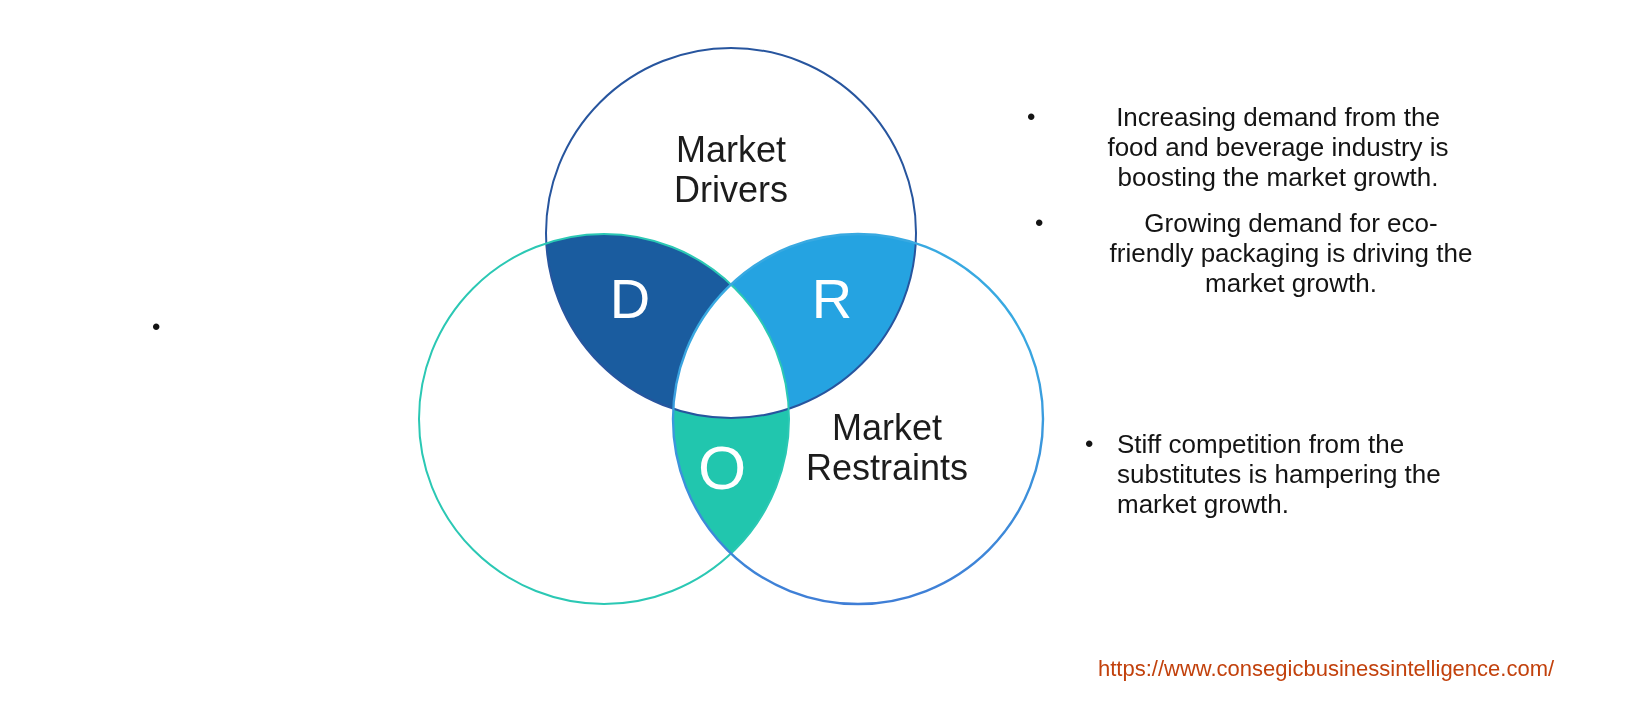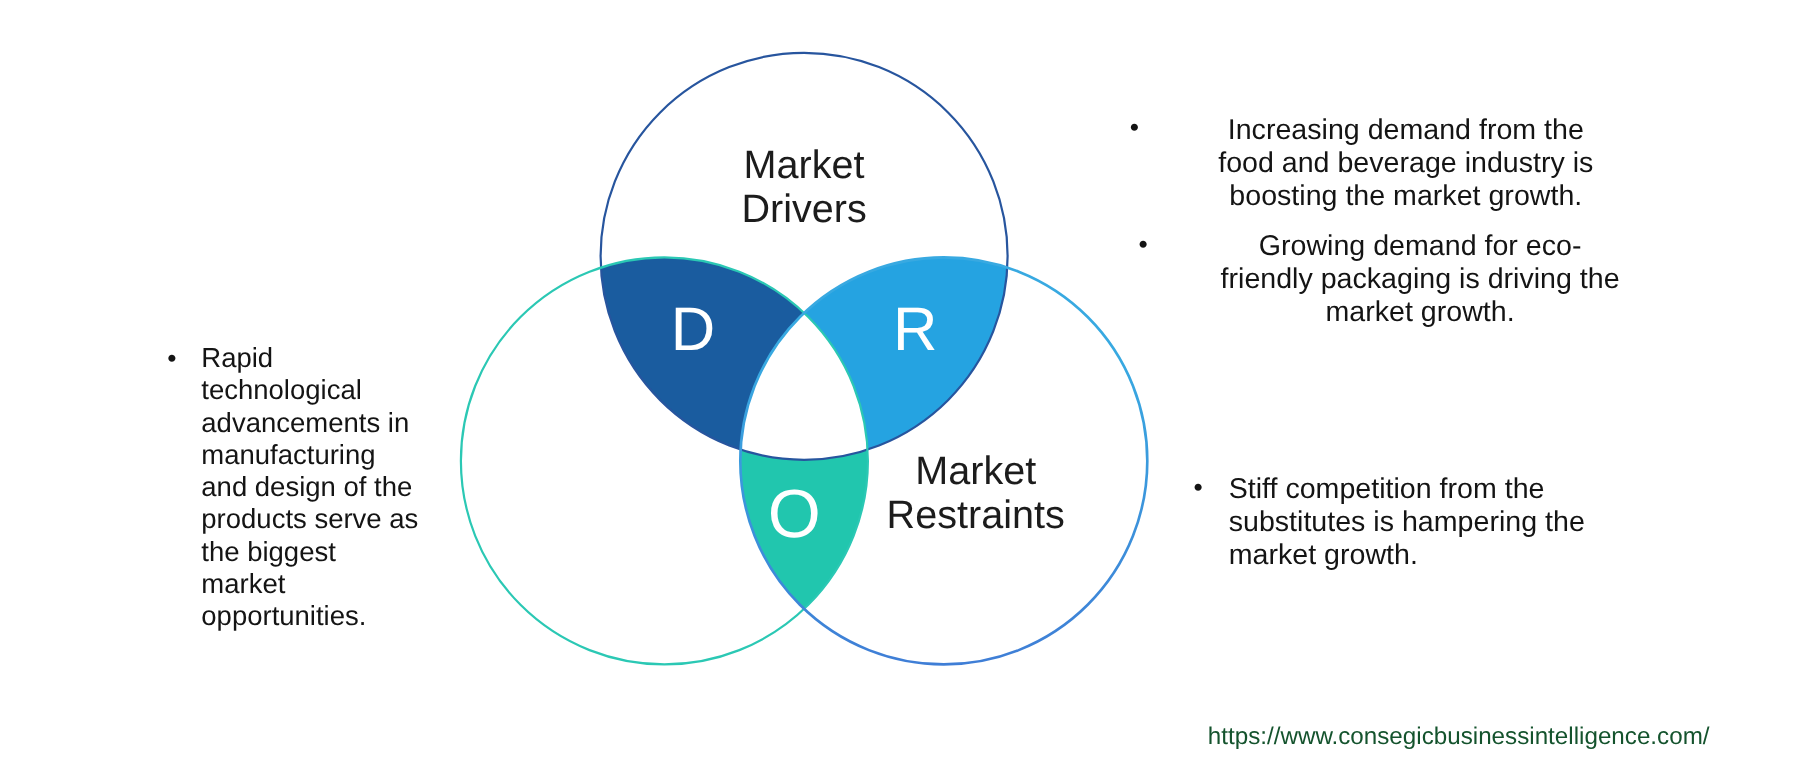--- a/index.html
+++ b/index.html
@@ -42,21 +42,21 @@
     line-height:inherit;
     padding-left:5px;
   }
   .bullet .btext{
     white-space:pre-line;
   }
   .bullet.left-b{font-size:25px;line-height:29.3px;}
   #footer-url{
     position:absolute;
     left:1098px;top:656px;
-    color:#14532d;
+    color:#c2410c;
     font-size:22px;
     line-height:26px;
     white-space:nowrap;
   }
 </style>
 </head>
 <body>
 
 <div id="page">
 
@@ -101,29 +101,20 @@
 Drivers</div>
   <div class="circle-label" style="left:757px;top:408px;width:260px;">Market
 Restraints</div>
 
   <div class="lens-letter" style="left:580px;top:271px;">D</div>
   <div class="lens-letter" style="left:782px;top:271px;">R</div>
   <div class="lens-letter" style="left:672px;top:437px;font-size:62px;line-height:62px;">O</div>
 
   <div class="bullet left-b" style="left:147px;top:312px;">
     <span class="dot" style="width:31px;">•</span>
-    <div class="btext" style="width:250px;">Rapid
-technological
-advancements in
-manufacturing
-and design of the
-products serve as
-the biggest
-market
-opportunities.</div>
   </div>
 
   <div class="bullet" style="left:1022px;top:102px;">
     <span class="dot" style="width:41px;">•</span>
     <div class="btext" style="width:420px;text-align:center;">Increasing demand from the
 food and beverage industry is
 boosting the market growth.</div>
   </div>
 
   <div class="bullet" style="left:1030px;top:208px;">

